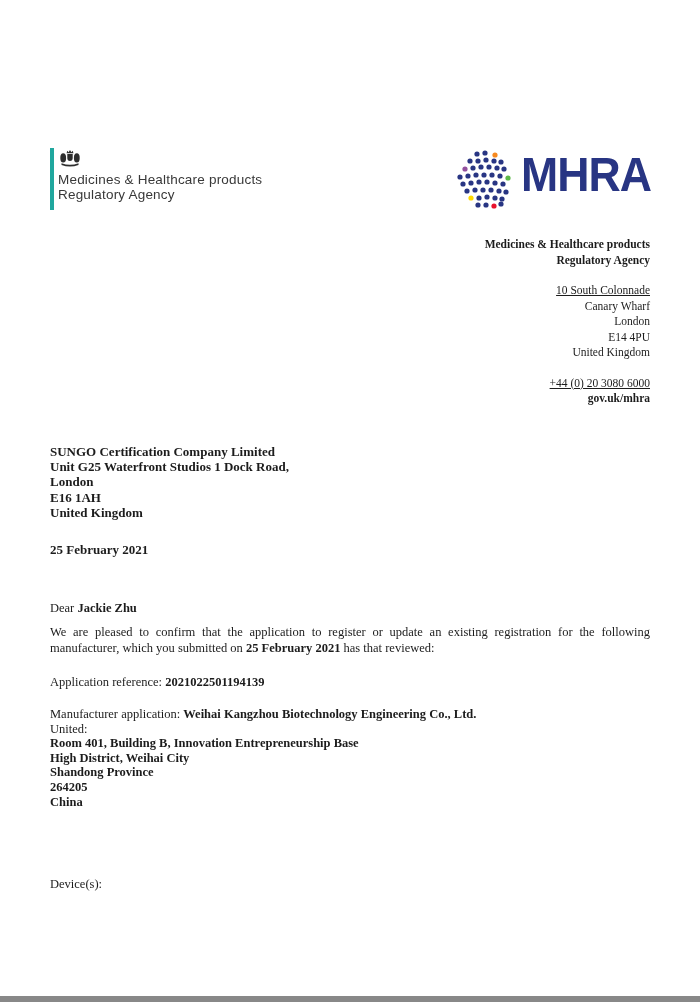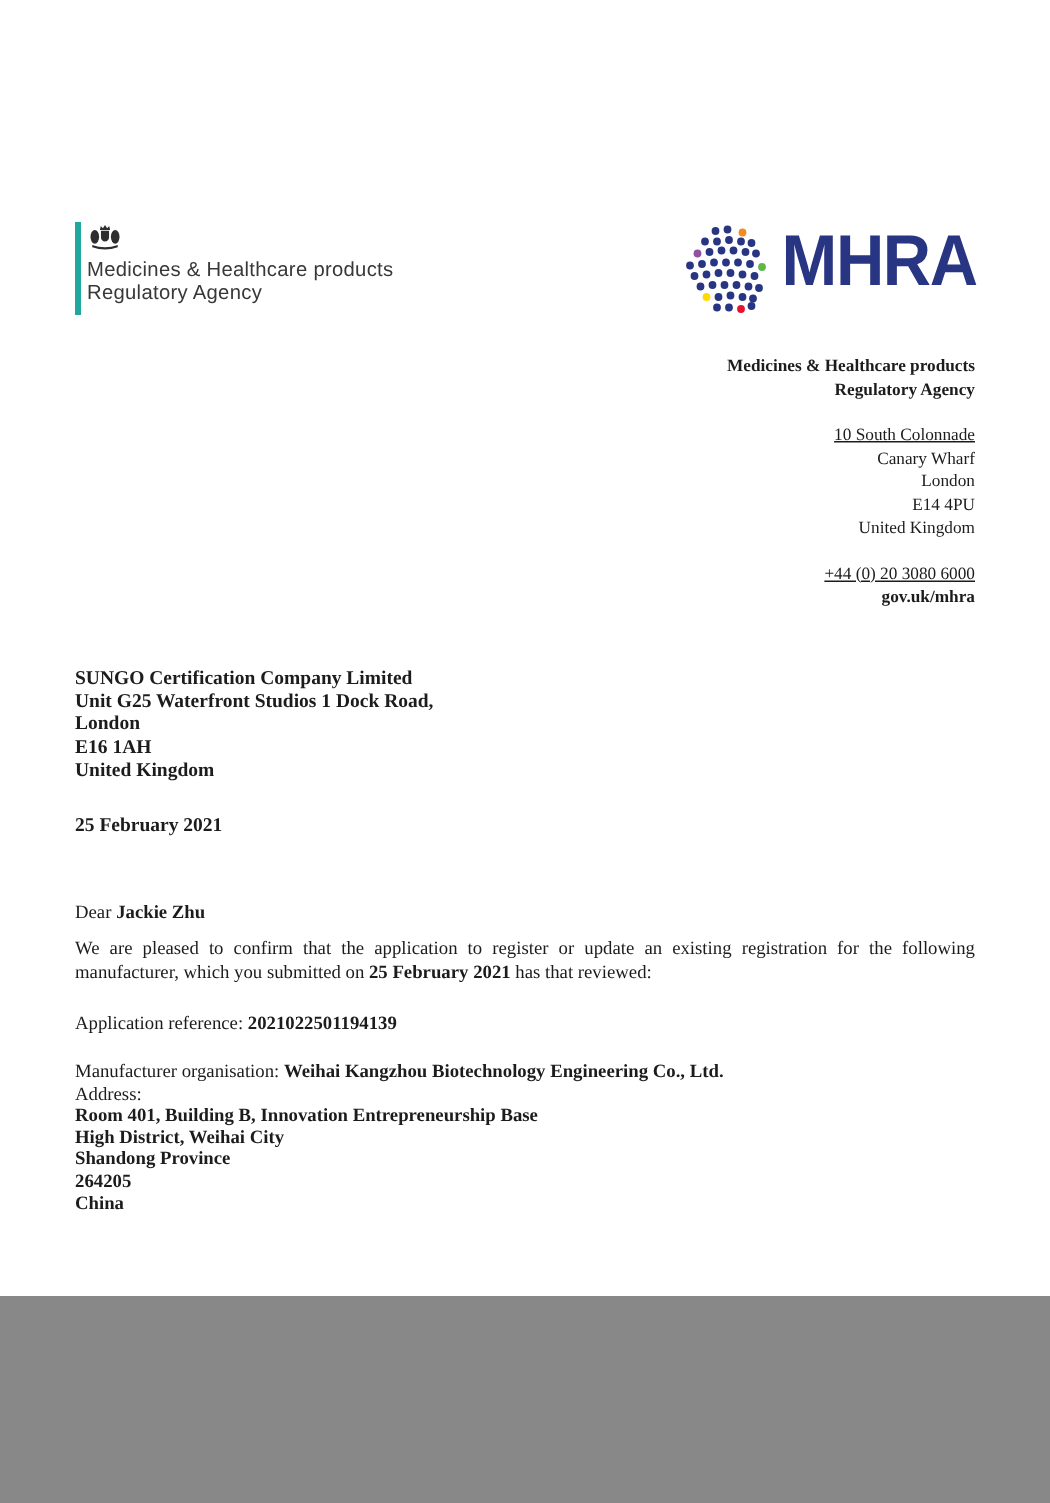--- a/index.html
+++ b/index.html
@@ -1,20 +1,20 @@
 <!DOCTYPE html>
 <html><head>
 <meta charset="utf-8">
 <style>
   * { margin: 0; padding: 0; box-sizing: border-box; }
   html, body { background: #888; }
   .page {
     position: relative;
     width: 700px;
-    height: 864px;
+    height: 996px;
     margin: 0 auto;
     background: #ffffff;
     overflow: hidden;
     font-family: "Liberation Serif", "DejaVu Serif", serif;
     color: #1c1c1c;
   }
   
   .gov-logo { position: absolute; left: 50px; top: 148px; width: 230px; height: 62px; }
   .teal-bar { position: absolute; left: 0; top: 0; width: 4px; height: 62px; background: #20a79e; }
   .crest { position: absolute; left: 8px; top: 0; width: 24px; height: 21px; }
@@ -155,22 +155,22 @@
   <div class="salutation"><span>Dear </span><span class="b">Jackie Zhu</span></div>
 
   <div class="body-par">
     <div class="jline">We are pleased to confirm that the application to register or update an existing registration for the following</div>
     <div><span>manufacturer, which you submitted on </span><span class="b">25 February 2021</span><span> has that reviewed:</span></div>
   </div>
 
   <div class="app-ref"><span>Application reference: </span><span class="b">2021022501194139</span></div>
 
   <div class="manu">
-    <div><span>Manufacturer organisation: </span><span class="b">Weihai Kangzhou Biotechnology Engineering Co., Ltd.</span></div>
-    <div>Address:</div>
+    <div><span>Manufacturer application: </span><span class="b">Weihai Kangzhou Biotechnology Engineering Co., Ltd.</span></div>
+    <div>United:</div>
     <div class="b">Room 401, Building B, Innovation Entrepreneurship Base</div>
     <div class="b">High District, Weihai City</div>
     <div class="b">Shandong Province</div>
     <div class="b">264205</div>
     <div class="b">China</div>
   </div>
 
 
   <div class="devices">Device(s):</div>
 

